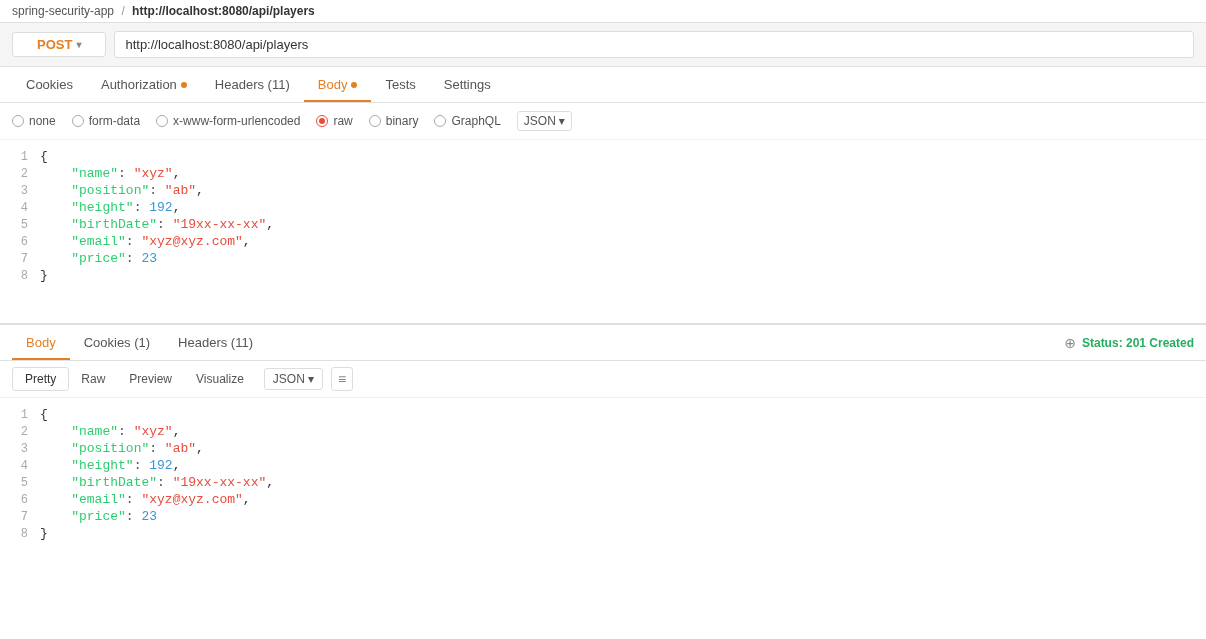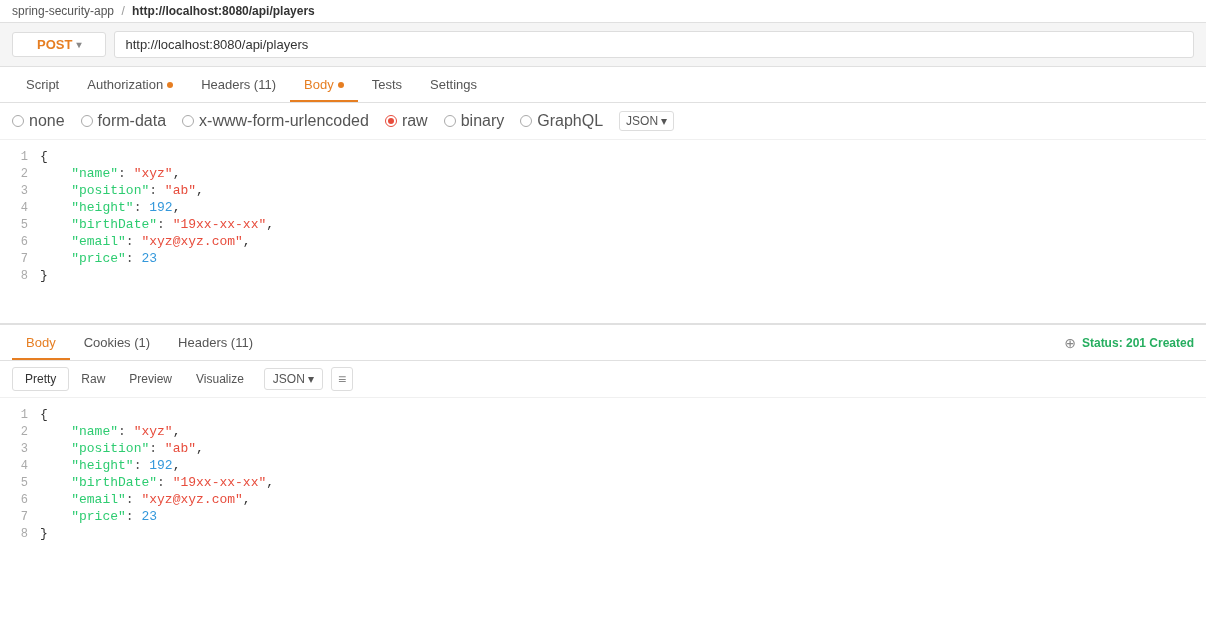--- a/index.html
+++ b/index.html
@@ -112,21 +112,21 @@
       align-items: center;
       padding: 8px 12px;
       gap: 16px;
       background: #fff;
       border-bottom: 1px solid #f0f0f0;
     }
     .radio-option {
       display: flex;
       align-items: center;
       gap: 5px;
-      font-size: 16px;
+      font-size: 12px;
       color: #555;
       cursor: pointer;
     }
     .radio-circle {
       width: 12px;
       height: 12px;
       border-radius: 50%;
       border: 1.5px solid #ccc;
       display: flex;
       align-items: center;
@@ -301,21 +301,21 @@
 <div class="url-bar">
   <div class="method-select">
     <span>POST</span>
     <span class="chevron">▾</span>
   </div>
   <input class="url-input" value="http://localhost:8080/api/players" style="">
 </div>
 
 <div class="tabs-row">
   <div class="tab-item">
-    <span>Script</span>
+    <span>Cookies</span>
   </div>
   <div class="tab-item">
     <span>Authorization</span>
     <span class="tab-dot dot-orange"></span>
   </div>
   <div class="tab-item">
     <span>Headers (11)</span>
   </div>
   <div class="tab-item active">
     <span>Body</span>

